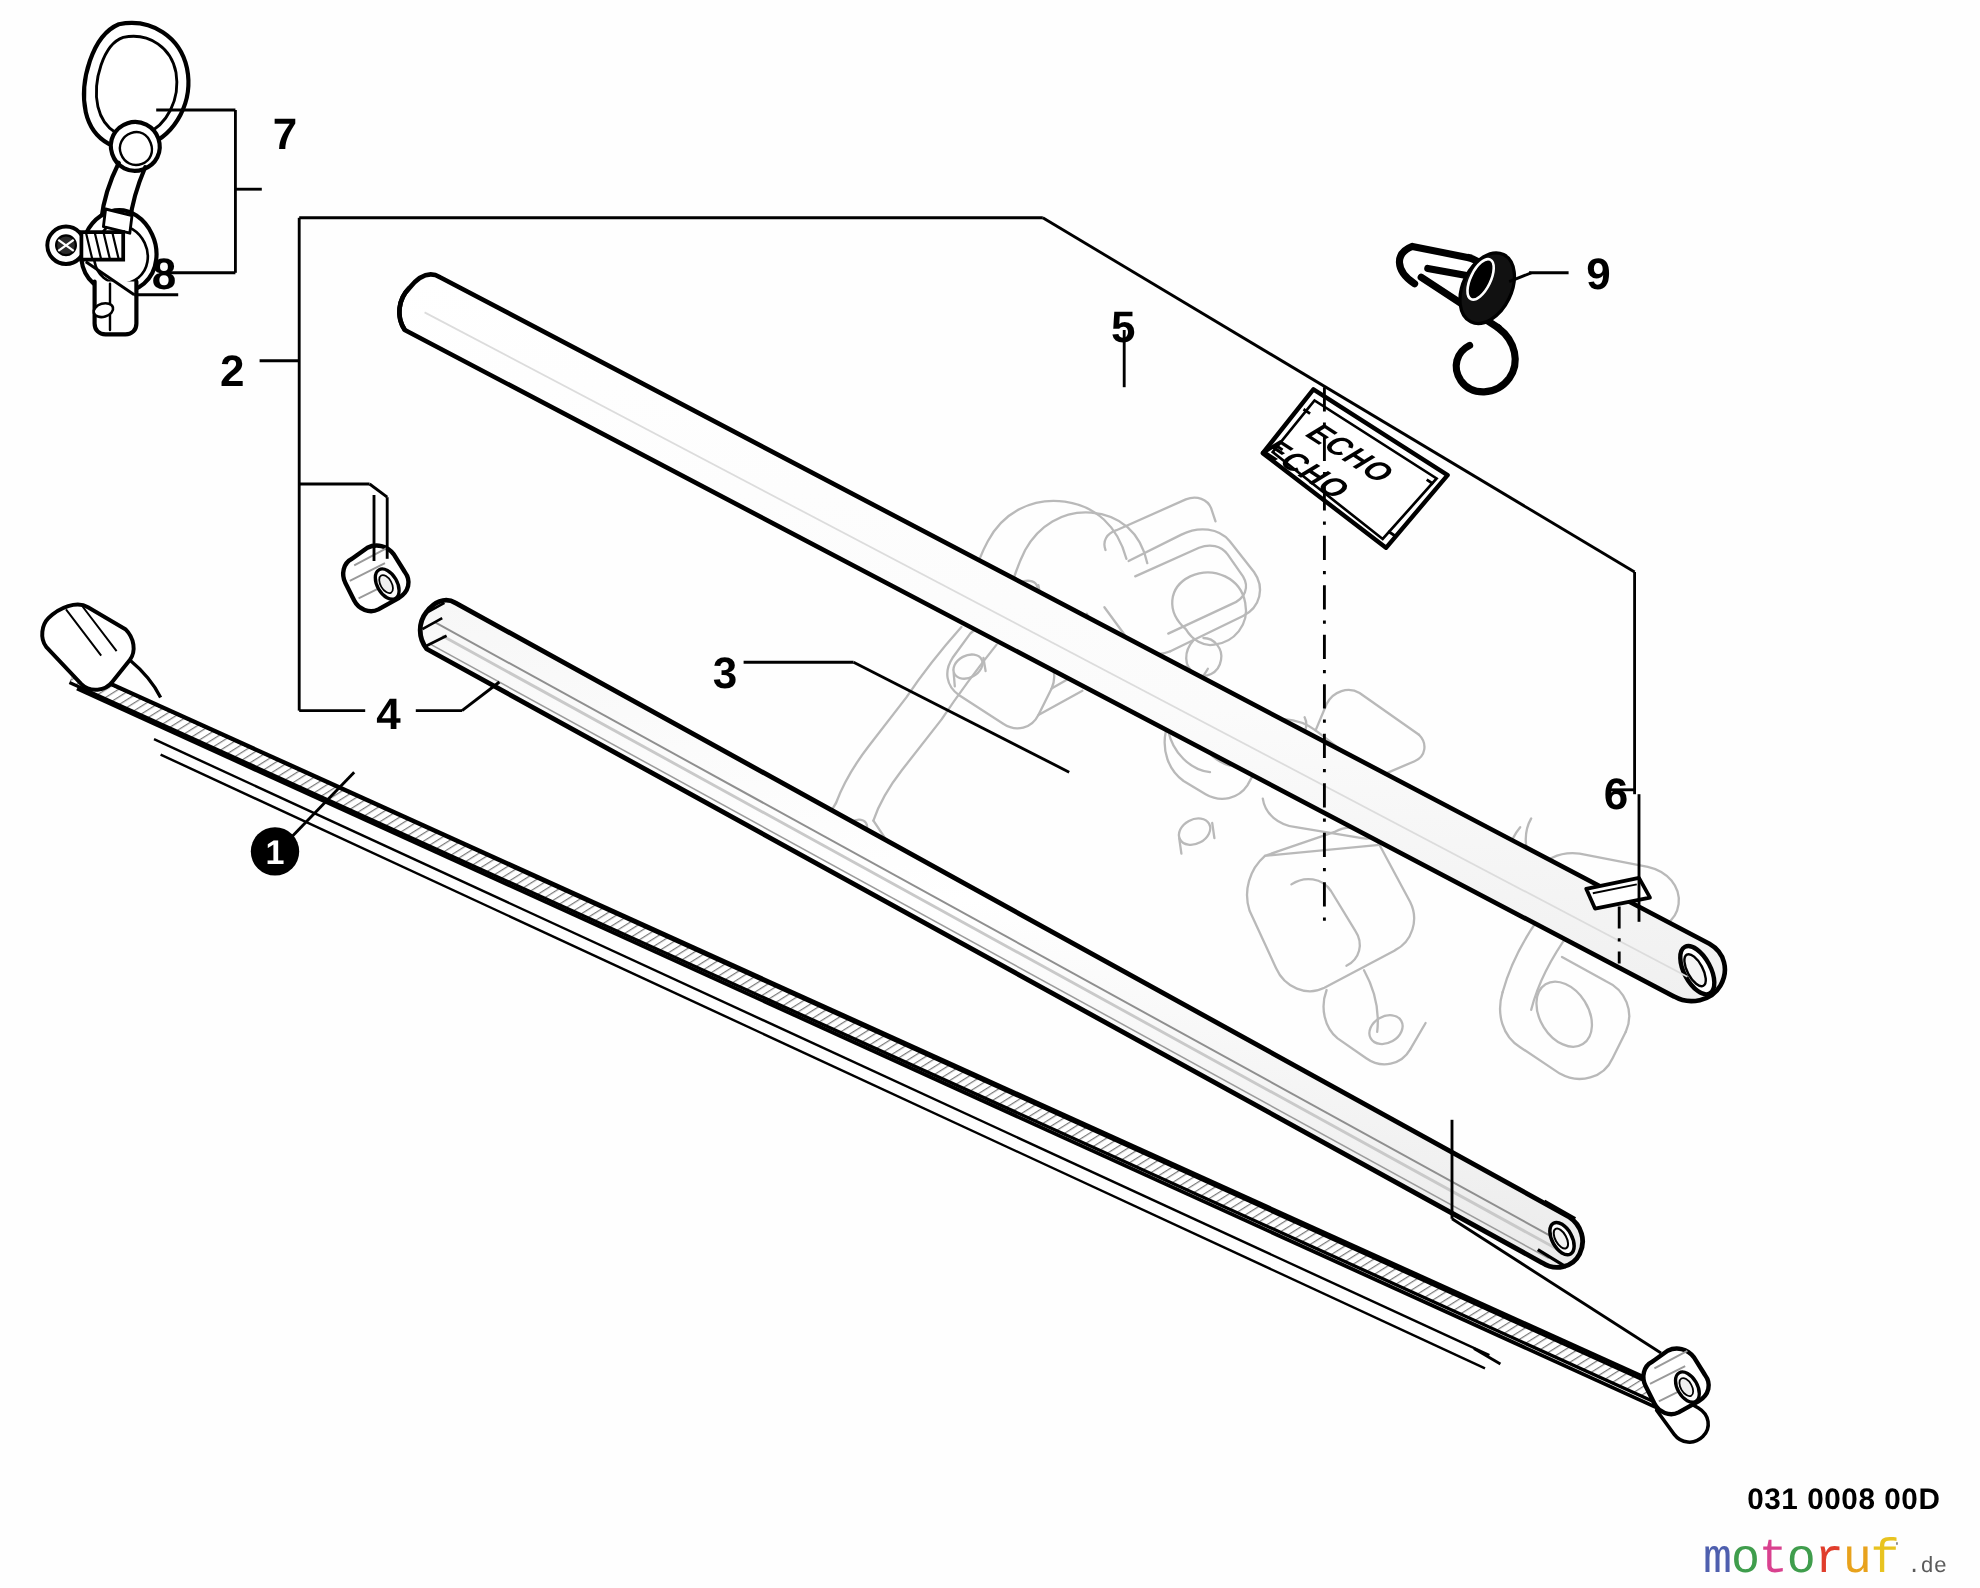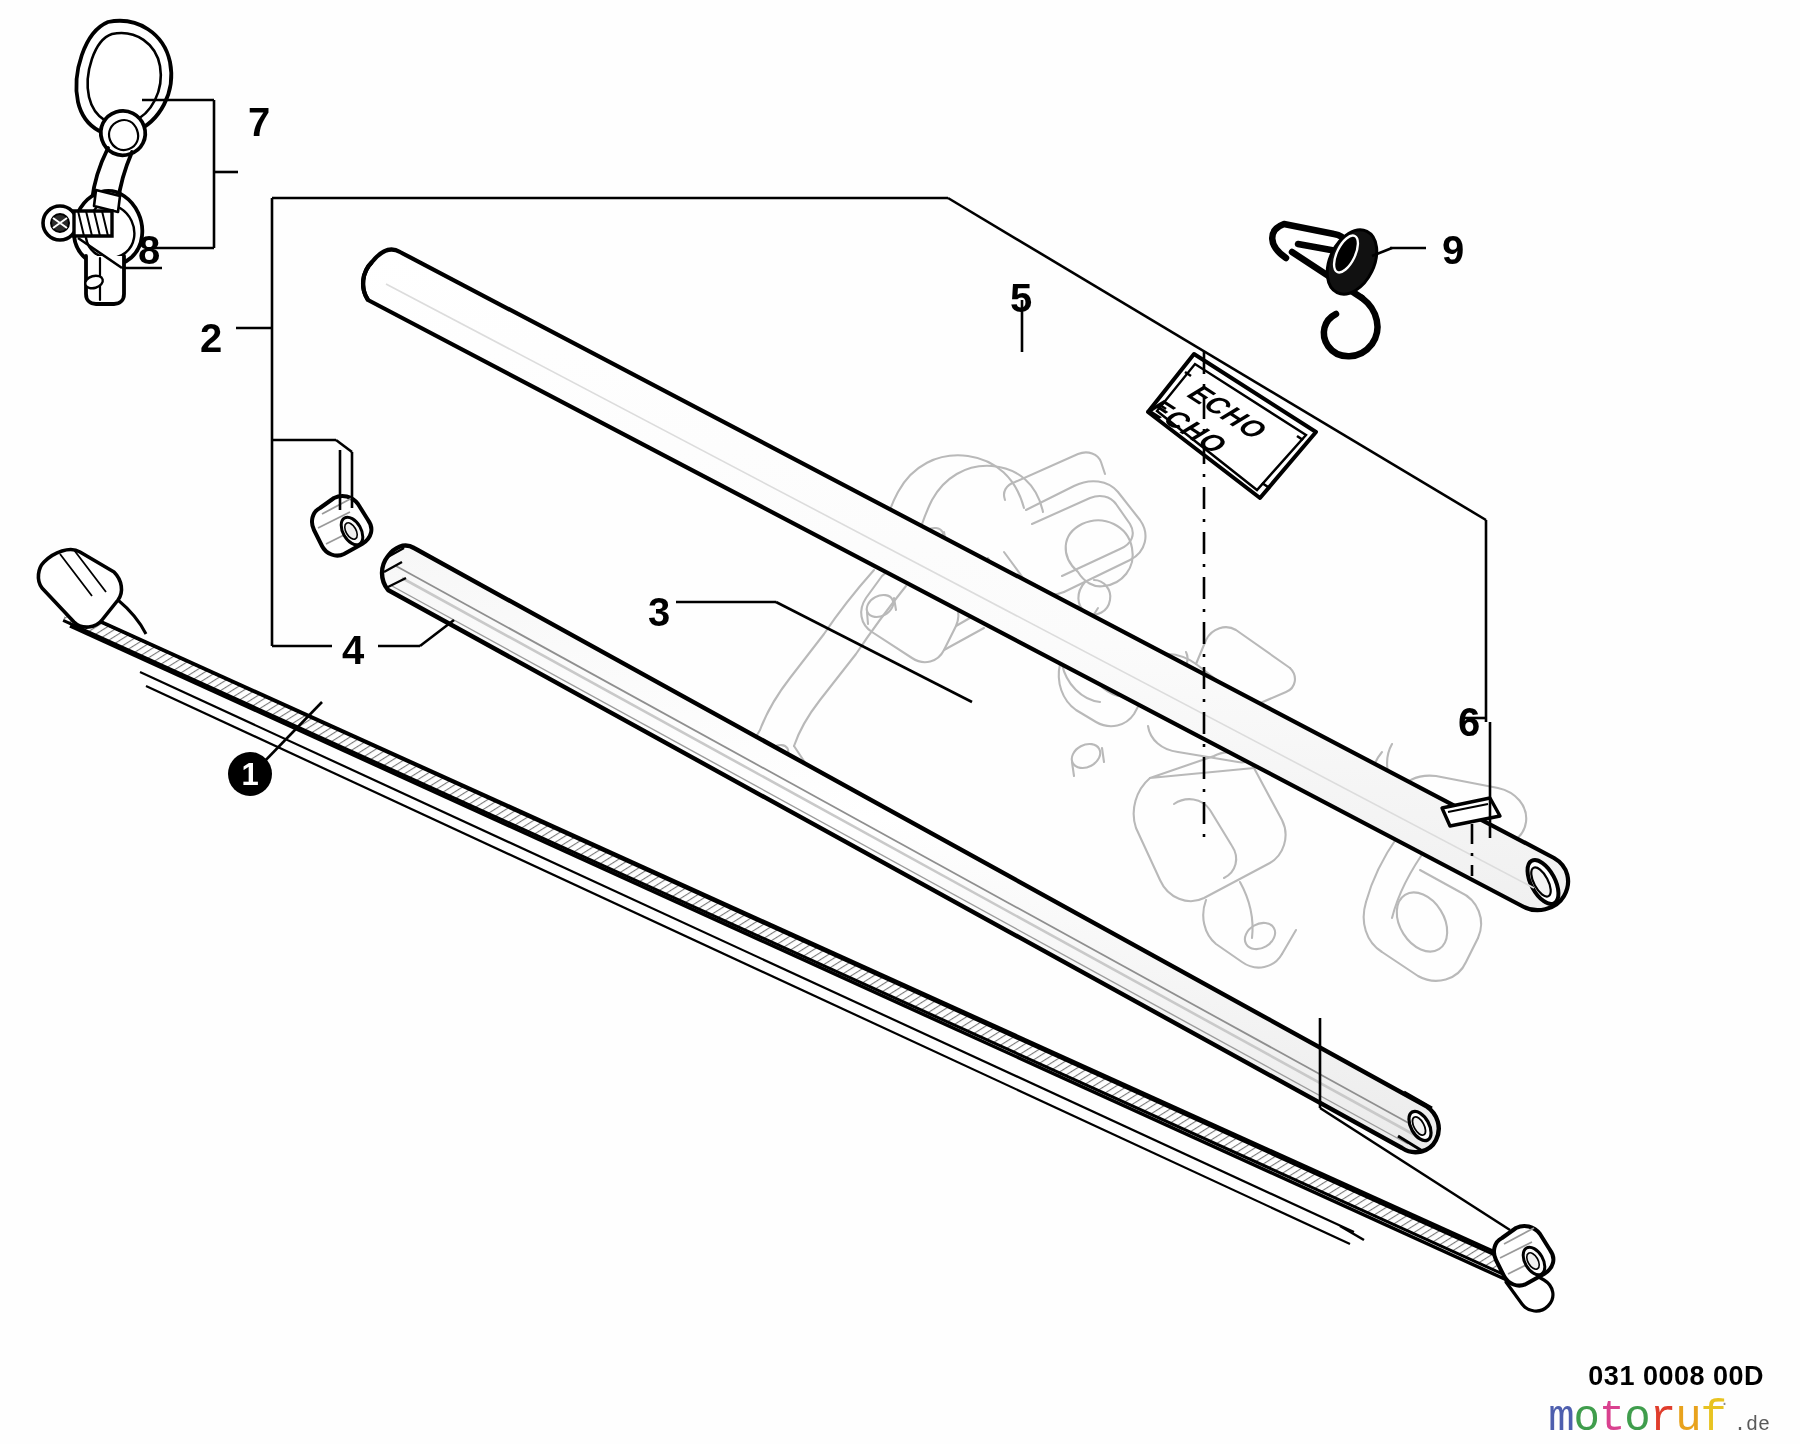--- a/index.html
+++ b/index.html
@@ -49,21 +49,20 @@
   #partnumber {
     position: absolute;
     right: 36px;
     top: 1348px;
     font-family: "Liberation Sans", sans-serif;
     font-weight: bold;
     font-size: 27px;
     letter-spacing: 0.5px;
     color: #000000;
     white-space: nowrap;
-    margin-top: 13px;
   }
 
   
   #logo {
     position: absolute;
     right: 30px;
     top: 1396px;
     font-family: Liberation Mono, monospace;
     font-size: 44px;
     line-height: 1;

